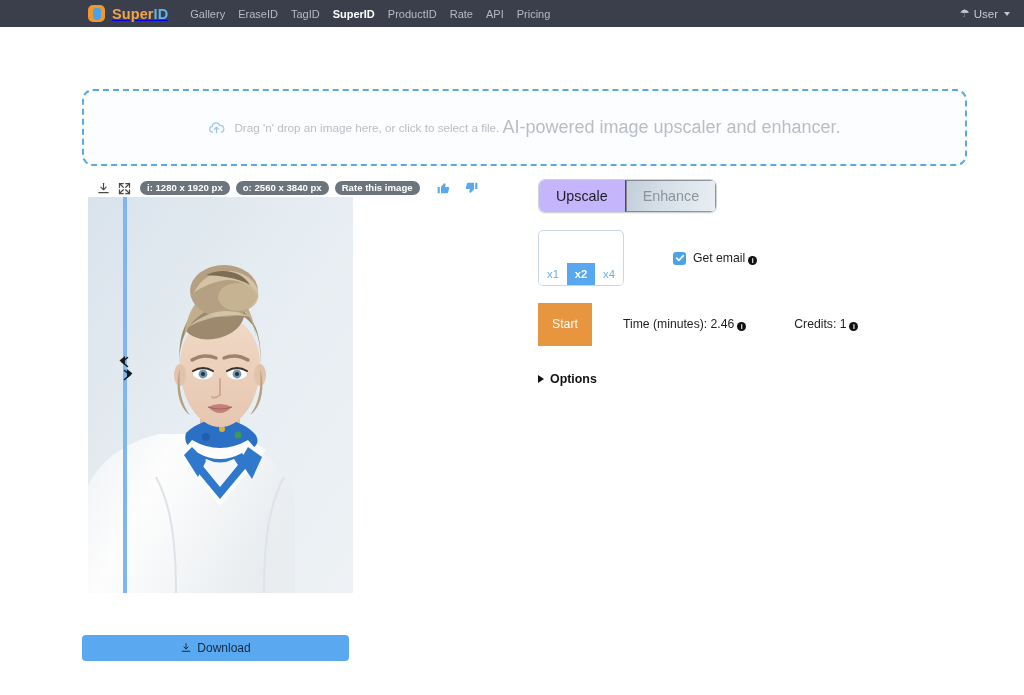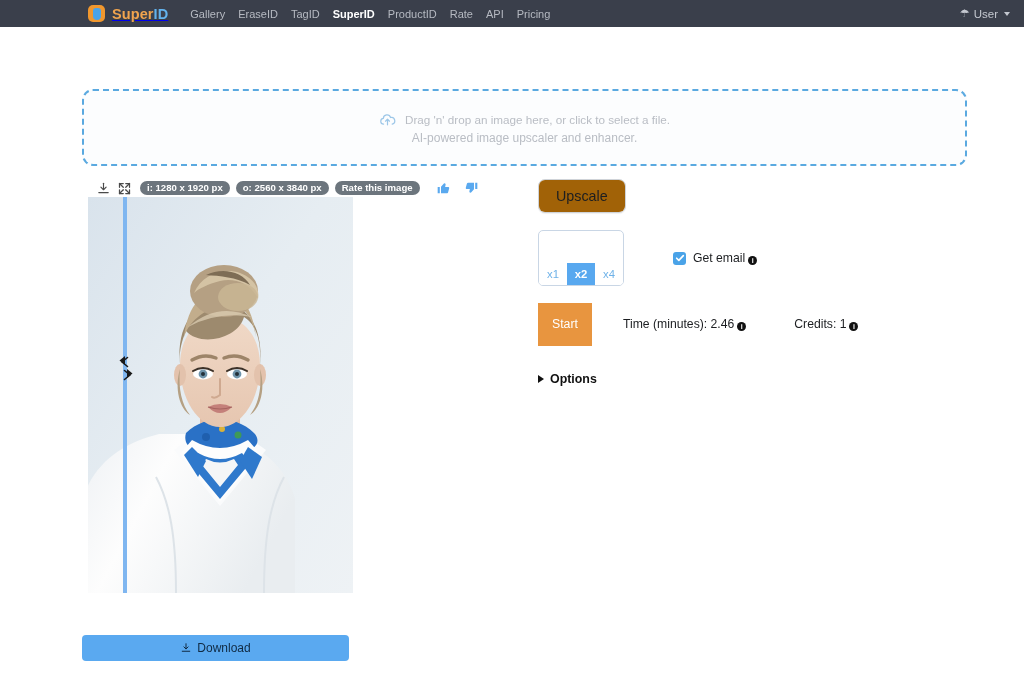--- a/index.html
+++ b/index.html
@@ -69,32 +69,32 @@
 
   
   .dropzone {
     position: absolute;
     left: 82px; top: 62px;
     width: 885px; height: 77px;
     border: 2px dashed #5aa9e0;
     border-radius: 11px;
     background: #fcfdfe;
     display: flex;
-    flex-direction: column;
+    flex-direction: row;
     align-items: center;
     justify-content: center;
     gap: 3px;
   }
   .dz-line1 { display: flex; align-items: center; gap: 9px; }
   .dz-icon { width: 17px; height: 17px; display: block; }
   .dz-text {
     color: #b9bdc4;
     font-size: 11.7px;
   }
-  .dz-text2 { color: #b9bdc4; font-size: 12px; }
+  .dz-text2 { color: #b9bdc4; font-size: 18px; }
 
   
   .img-toolbar {
     position: absolute;
     left: 96px; top: 152px;
     display: flex; align-items: center; gap: 6px;
     height: 18px;
   }
   .tb-icon { width: 15px; height: 15px; display: block; }
   .tb-iconbtn { display:flex; align-items:center; justify-content:center; }
@@ -169,21 +169,21 @@
     overflow: hidden;
     border: 1px solid #cfd3d8;
     background: #fff;
     box-shadow: 0 1px 1px rgba(0,0,0,.06);
   }
   .mode-btn {
     font-family: "Liberation Sans", sans-serif;
     font-size: 14.3px;
     padding: 9px 17px;
     border: none;
-    background: #a16207;
+    background: #c4b5fd;
     color: #1c1e21;
     cursor: pointer;
     line-height: 1;
   }
   .mode-btn.selected {
     background: linear-gradient(100deg, #c2cdd8 0%, #d4dde6 35%, #dfe7ee 70%, #e8eef3 100%);
     color: #8a949c;
     border-left: 1px solid #4a4f55;
     box-shadow: inset 0 0 0 1px rgba(74,79,85,.55);
   }
@@ -454,20 +454,21 @@
         <path d="M4.5 18.5h15"></path>
     </svg>
     <span>Download</span>
   </button>
 
   <div class="panel">
 
 
     <div class="mode-group">
       <button class="mode-btn">Upscale</button>
+      <button class="mode-btn selected">Enhance</button>
     </div>
 
     <div class="scale-row">
       <div class="scale-group">
         <button class="scale-btn">x1</button>
         <button class="scale-btn selected">x2</button>
         <button class="scale-btn">x4</button>
       </div>
 
       <div class="email-block">

